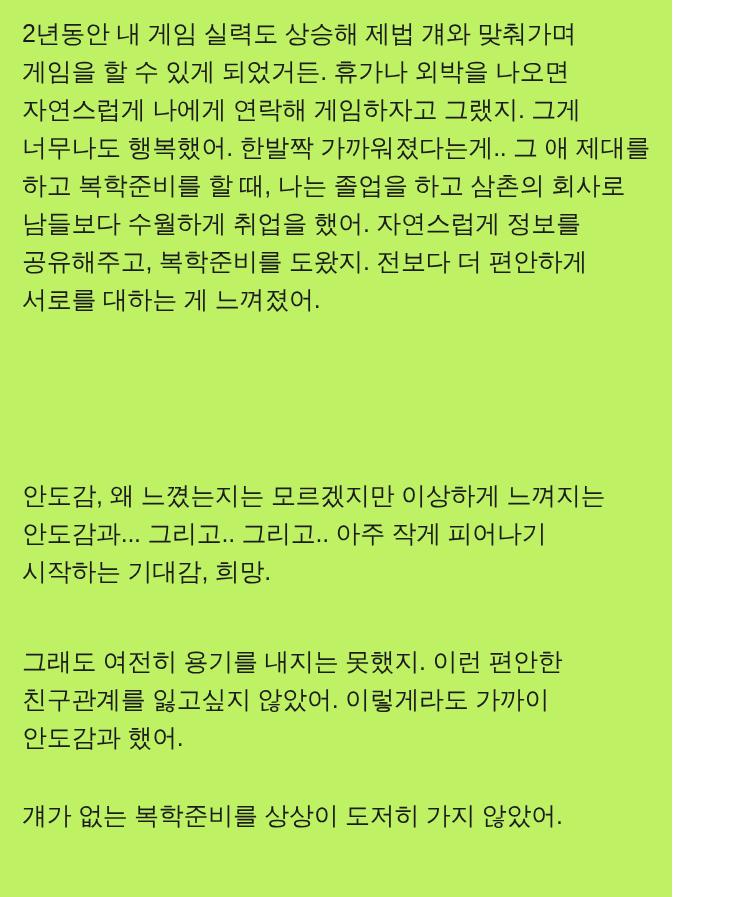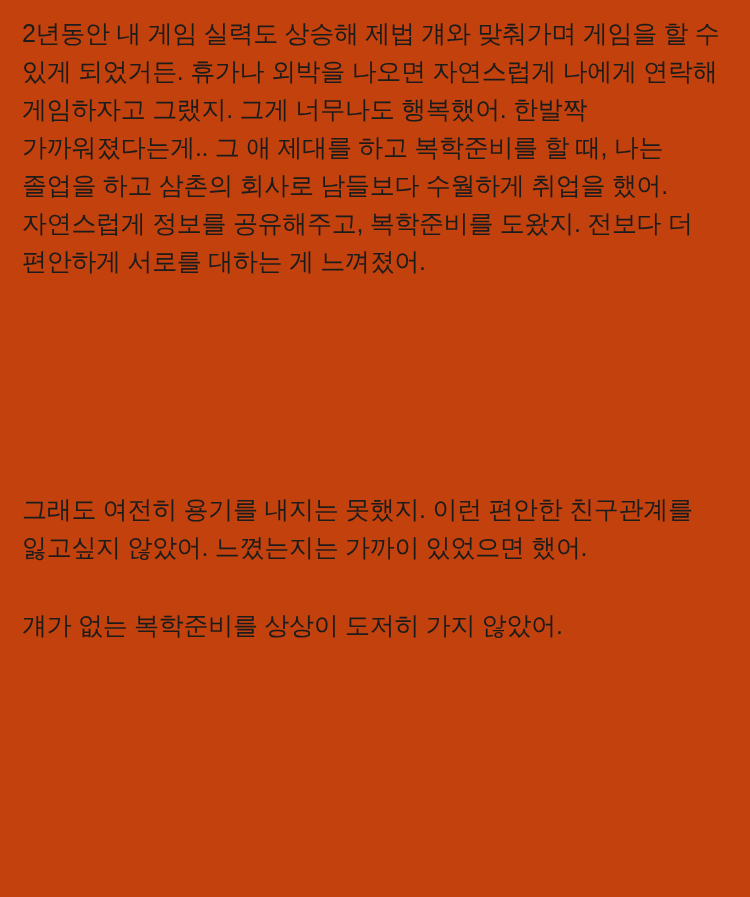--- a/index.html
+++ b/index.html
@@ -9,25 +9,25 @@
     background: #ffffff;
   }
   body {
     width: 750px;
     height: 897px;
     overflow: hidden;
     font-family: "Liberation Sans", "DejaVu Sans", sans-serif;
     color: #1a1a1a;
   }
   .page {
-    width: 750px;
+    width: 672px;
     height: 897px;
     box-sizing: border-box;
     padding: 14px 22px 0 22px;
-    background: #c2410c;
+    background: #bef264;
   }
   .para {
     font-size: 25px;
     line-height: 1.52;
     letter-spacing: -0.3px;
     color: #1c1c1c;
     margin: 0;
     word-break: keep-all;
     white-space: pre-wrap;
   }
@@ -43,22 +43,23 @@
 </style>
 </head>
 <body>
 
 <div class="page">
 
   <p class="para">2년동안 내 게임 실력도 상승해 제법 걔와 맞춰가며 게임을 할 수 있게 되었거든. 휴가나 외박을 나오면 자연스럽게 나에게 연락해 게임하자고 그랬지. 그게 너무나도 행복했어. 한발짝 가까워졌다는게.. 그 애 제대를 하고 복학준비를 할 때, 나는 졸업을 하고 삼촌의 회사로 남들보다 수월하게 취업을 했어. 자연스럽게 정보를 공유해주고, 복학준비를 도왔지. 전보다 더 편안하게 서로를 대하는 게 느껴졌어.</p>
 
   <div class="gap-large"></div>
 
+  <p class="para">안도감, 왜 느꼈는지는 모르겠지만 이상하게 느껴지는 안도감과... 그리고.. 그리고.. 아주 작게 피어나기 시작하는 기대감, 희망.</p>
 
   <div class="gap-medium"></div>
 
-  <p class="para">그래도 여전히 용기를 내지는 못했지. 이런 편안한 친구관계를 잃고싶지 않았어. 느꼈는지는 가까이 있었으면 했어.</p>
+  <p class="para">그래도 여전히 용기를 내지는 못했지. 이런 편안한 친구관계를 잃고싶지 않았어. 이렇게라도 가까이 안도감과 했어.</p>
 
   <div class="gap-small"></div>
 
   <p class="para">걔가 없는 복학준비를 상상이 도저히 가지 않았어.</p>
 
 </div>
 
 </body></html>

